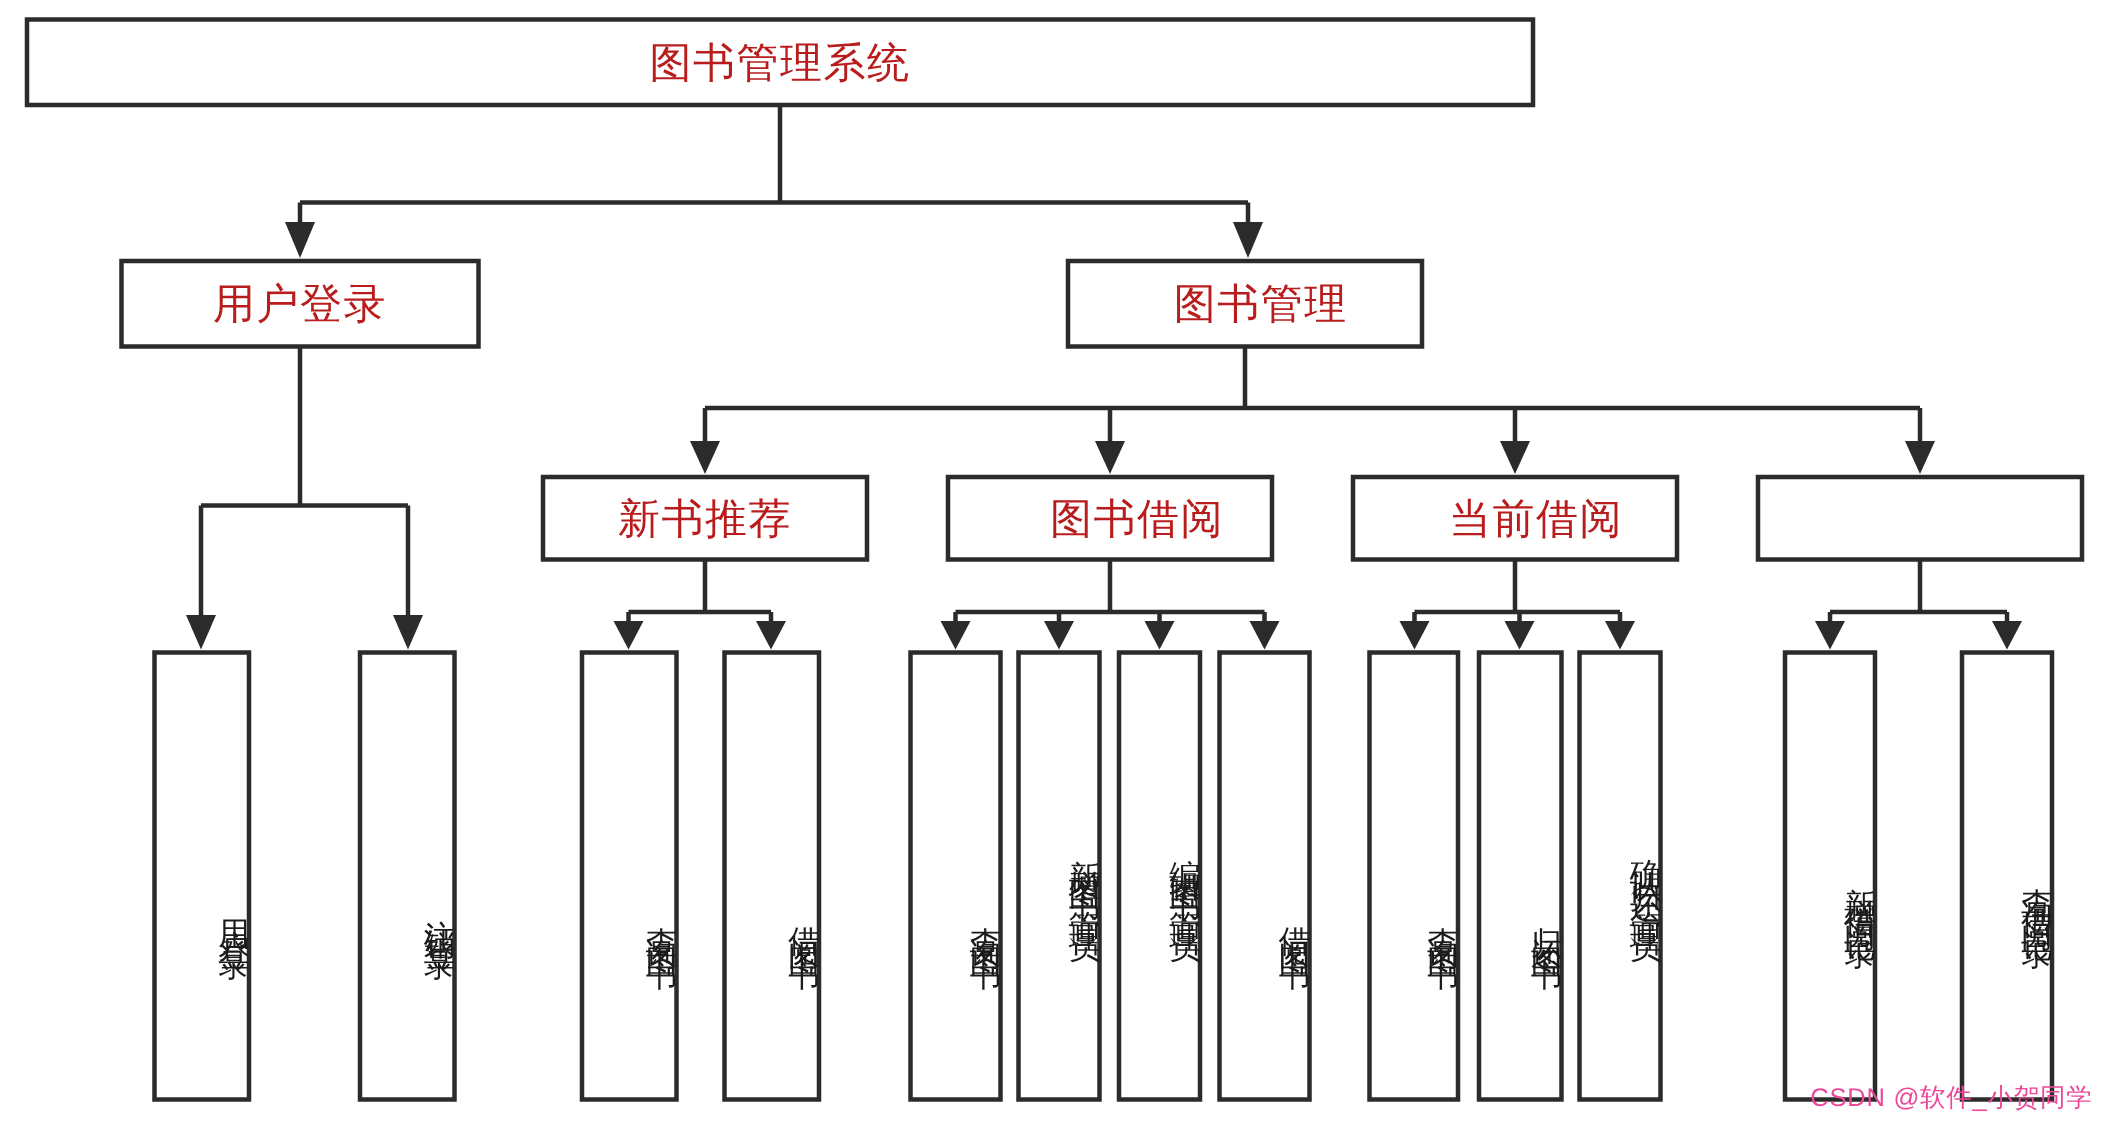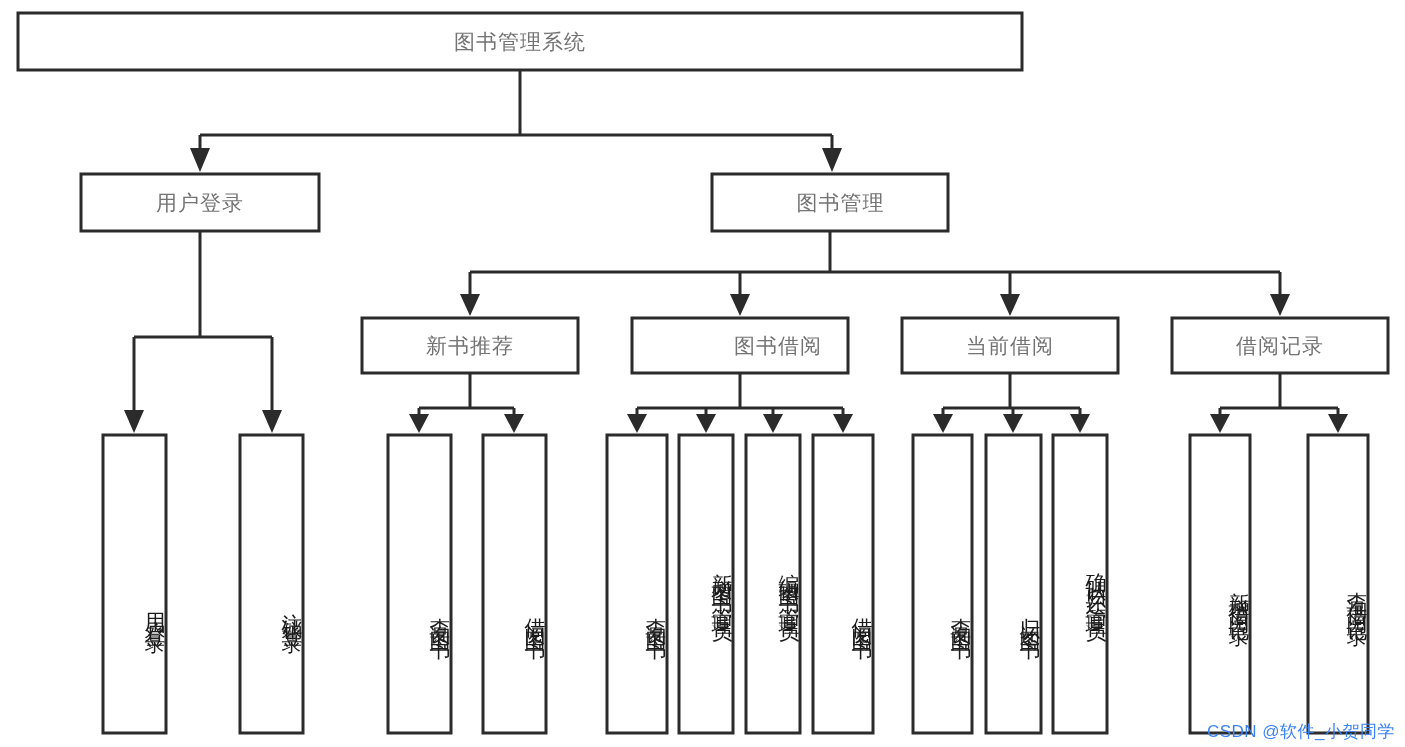--- a/index.html
+++ b/index.html
@@ -53,33 +53,33 @@
     line-height: 1;
     white-space: nowrap;
     pointer-events: none;
   }
   .hlabel-wrap {
     position: absolute;
     display: flex;
     align-items: center;
     justify-content: center;
     font-family: "Liberation Sans", "DejaVu Sans", sans-serif;
-    font-size: 21px;
-    color: #737373;
+    font-size: 28px;
+    color: #b91c1c;
     letter-spacing: 1px;
     white-space: nowrap;
     pointer-events: none;
   }
   #watermark {
     position: absolute;
     right: 10px;
     bottom: 4px;
     font-family: "Liberation Sans", "DejaVu Sans", sans-serif;
     font-size: 17px;
-    color: #3b82f6;
+    color: #ec4899;
     letter-spacing: 0.5px;
     white-space: nowrap;
   }
 </style>
 </head>
 <body>
 
 <div id="diagram-root">
 
   <svg id="tree-svg" viewBox="0 0 1405 747">
@@ -171,23 +171,22 @@
       <rect class="node-box" x="1053" y="435" width="54" height="298"></rect>
       <rect class="node-box" x="1190" y="435" width="60" height="298"></rect>
       <rect class="node-box" x="1308" y="435" width="60" height="298"></rect>
     </g>
   </svg>
 
   <div class="hlabel-wrap" style="left:18px;  top:13px;  width:1004px; height:57px;">图书管理系统</div>
   <div class="hlabel-wrap" style="left:81px;  top:174px; width:238px;  height:57px;">用户登录</div>
   <div class="hlabel-wrap" style="left:712px; top:174px; width:257px;  height:57px;">图书管理</div>
   <div class="hlabel-wrap" style="left:362px; top:318px; width:216px;  height:55px;text-align:center;">新书推荐</div>
-  <div class="hlabel-wrap" style="left:652px; top:318px; width:252px;  height:55px;">图书借阅</div>
-  <div class="hlabel-wrap" style="left:902px; top:318px; width:216px;  height:55px;">当前借阅</div>
-  <div class="hlabel-wrap" style="left:1172px;top:318px; width:216px;  height:55px;">借阅记录</div>
+  <div class="hlabel-wrap" style="left:632px; top:318px; width:252px;  height:55px;">图书借阅</div>
+  <div class="hlabel-wrap" style="left:902px; top:318px; width:216px;  height:55px;padding-left:14px;">当前借阅</div>
 
   <div class="vlabel-wrap" style="left:103px;  top:495px; width:63px; height:230px;">用户登录</div>
   <div class="vlabel-wrap" style="left:240px;  top:495px; width:63px; height:230px;">注销登录</div>
   <div class="vlabel-wrap" style="left:388px;  top:500px; width:63px; height:230px;">查询图书</div>
   <div class="vlabel-wrap" style="left:483px;  top:500px; width:63px; height:230px;">借阅图书</div>
   <div class="vlabel-wrap" style="left:607px;  top:500px; width:60px; height:230px;">查询图书</div>
   <div class="vlabel-wrap" style="left:679px;  top:443px; width:54px; height:288px;">新增图书（管理员）</div>
   <div class="vlabel-wrap" style="left:746px;  top:443px; width:54px; height:288px;">编辑图书（管理员）</div>
   <div class="vlabel-wrap" style="left:813px;  top:500px; width:60px; height:230px;">借阅图书</div>
   <div class="vlabel-wrap" style="left:913px;  top:500px; width:59px; height:230px;">查询图书</div>

